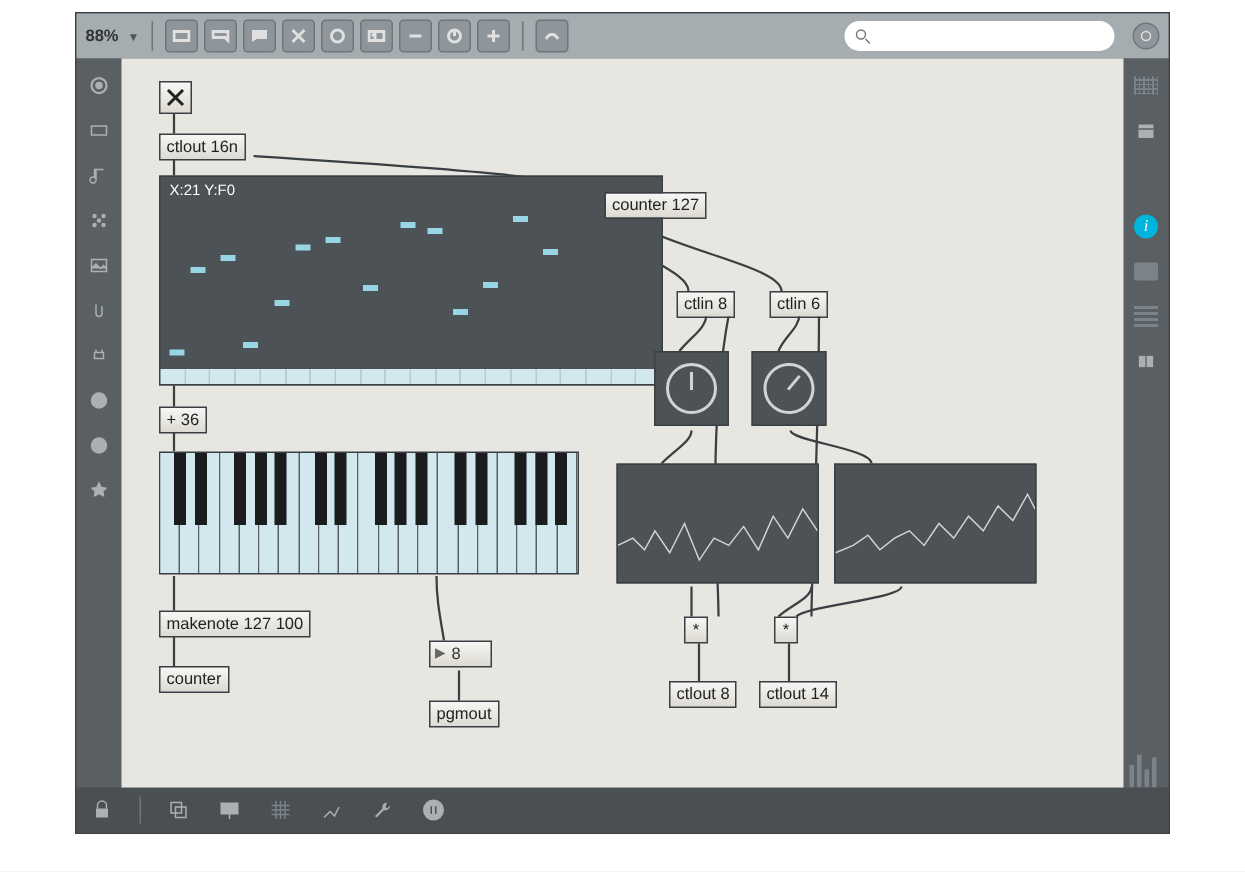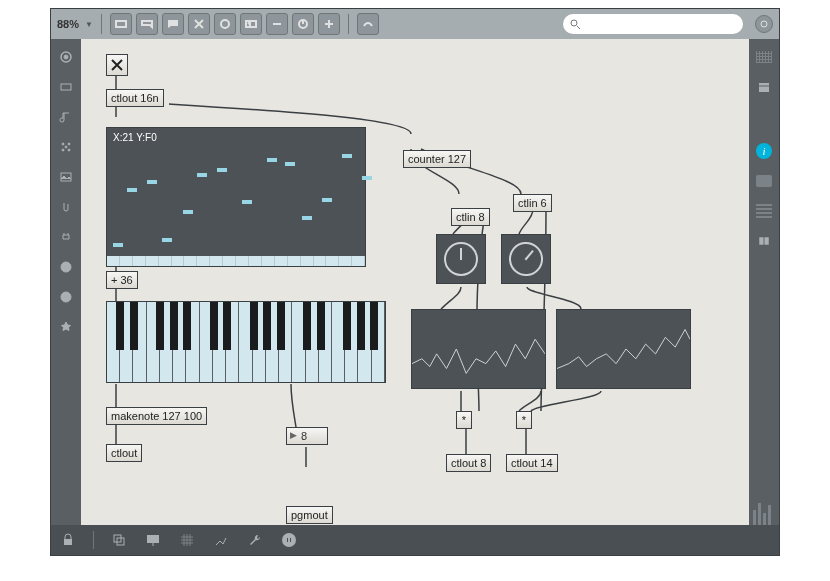--- a/index.html
+++ b/index.html
@@ -306,21 +306,21 @@
     </svg>
 
     <div class="toggle" style="position:absolute;left:25px;top:15px;">
       <svg viewBox="0 0 14 14">
           <path d="M2 2l10 10M12 2L2 12" stroke="#222" stroke-width="2"></path>
         </svg>
     </div>
 
     <div class="obj" style="left:25px;top:50px;">ctlout 16n</div>
 
-    <div class="multislider" style="left:25px;top:88px;width:260px;height:140px;">
+    <div class="multislider" style="left:25px;top:78px;width:336px;height:140px;">
       <div class="ms-label">X:21 Y:F0</div>
       <div class="ms-bar" style="left:20px;top:60px;width:10px;"></div>
       <div class="ms-bar" style="left:40px;top:52px;width:10px;"></div>
       <div class="ms-bar" style="left:55px;top:110px;width:10px;"></div>
       <div class="ms-bar" style="left:6px;top:115px;width:10px;"></div>
       <div class="ms-bar" style="left:90px;top:45px;width:10px;"></div>
       <div class="ms-bar" style="left:110px;top:40px;width:10px;"></div>
       <div class="ms-bar" style="left:76px;top:82px;width:10px;"></div>
       <div class="ms-bar" style="left:135px;top:72px;width:10px;"></div>
       <div class="ms-bar" style="left:160px;top:30px;width:10px;"></div>
@@ -389,27 +389,27 @@
         <div class="black-key" style="left:156px;"></div>
         <div class="black-key" style="left:170px;"></div>
       <div class="black-key" style="left:196px;"></div>
         <div class="black-key" style="left:210px;"></div>
       <div class="black-key" style="left:236px;"></div>
         <div class="black-key" style="left:250px;"></div>
         <div class="black-key" style="left:263px;"></div>
     </div>
 
     <div class="obj" style="left:25px;top:368px;">makenote 127 100</div>
-    <div class="obj" style="left:25px;top:405px;">ctlout</div>
+    <div class="obj" style="left:25px;top:405px;">counter</div>
 
     <div class="numbox" style="left:205px;top:388px;width:42px;">8</div>
-    <div class="obj" style="left:205px;top:428px;margin-top:39px;">pgmout</div>
-
-    <div class="obj" style="left:322px;top:111px;">counter 127</div>
-    <div class="obj" style="left:370px;top:169px;">ctlin 8</div>
+    <div class="obj" style="left:205px;top:428px;">pgmout</div>
+
+    <div class="obj" style="left:322px;top:89px;">counter 127</div>
+    <div class="obj" style="left:370px;top:155px;">ctlin 8</div>
     <div class="obj" style="left:432px;top:155px;">ctlin 6</div>
 
     <div class="dial-box" style="left:355px;top:195px;">
         <div class="dial"></div>
       </div>
     <div class="dial-box" style="left:420px;top:195px;">
         <div class="dial" style="transform:rotate(40deg);"></div>
       </div>
 
     <div class="scope" style="left:330px;top:270px;width:135px;height:80px;">

